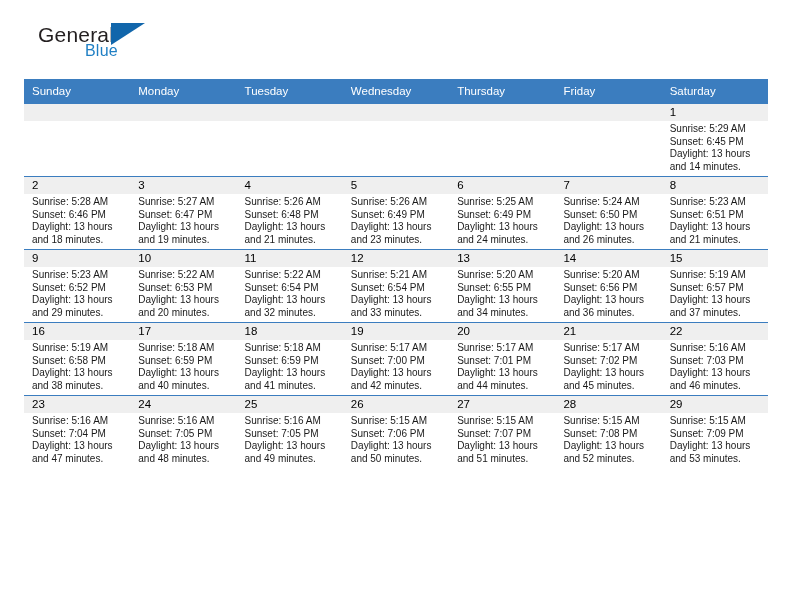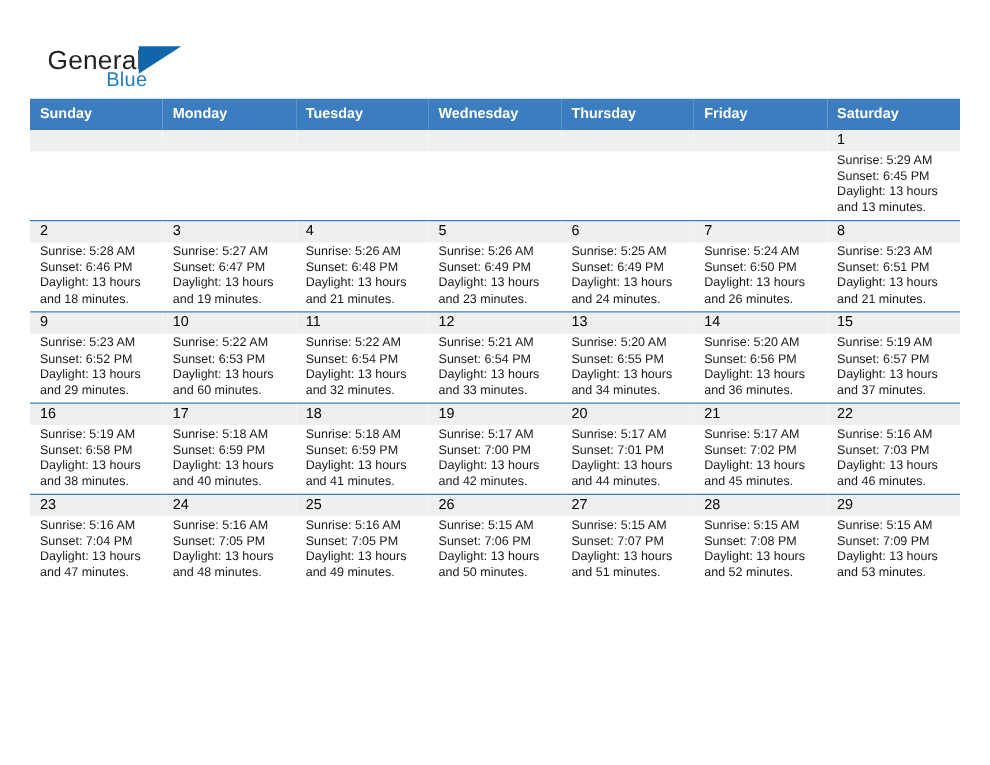--- a/index.html
+++ b/index.html
@@ -20,21 +20,21 @@
     height: 612px;
     box-sizing: border-box;
     padding: 0 24px;
   }
 
   
   .header {
     display: flex;
     align-items: flex-start;
     justify-content: space-between;
-    padding-top: 32px;
+    padding-top: 18px;
     height: 72px;
     box-sizing: border-box;
     flex-direction: column;
   }
   .brand {
     position: relative;
     width: 170px;
     height: 54px;
     flex: 0 0 auto;
   }
@@ -88,21 +88,21 @@
   
   .calendar {
     margin-top: 7px;
     width: 744px;
     border-collapse: collapse;
     table-layout: fixed;
   }
   .calendar th {
     background: #3b7dbf;
     color: #ffffff;
-    font-weight: bold;
+    font-weight: normal;
     font-size: 11.5px;
     text-align: left;
     padding: 6px 0 6px 8px;
     height: 21px;
     box-sizing: border-box;
     border: none;
   }
   .calendar td {
     vertical-align: top;
     border-top: 1px solid #3b7dbf;
@@ -217,21 +217,21 @@
               <div class="daynum-bar">&nbsp;</div>
             </div>
           </td>
           <td>
             <div class="daycell-inner">
               <div class="daynum-bar">1</div>
               <div class="day-info">
                 <div>Sunrise: 5:29 AM</div>
                 <div>Sunset: 6:45 PM</div>
                 <div>Daylight: 13 hours</div>
-                <div>and 13 minutes.</div>
+                <div>and 14 minutes.</div>
               </div>
             </div>
           </td>
         </tr>
         <tr class="week">
           <td>
             <div class="daycell-inner">
               <div class="daynum-bar">2</div>
               <div class="day-info">
                 <div>Sunrise: 5:28 AM</div>
@@ -320,21 +320,21 @@
               </div>
             </div>
           </td>
           <td>
             <div class="daycell-inner">
               <div class="daynum-bar">10</div>
               <div class="day-info">
                 <div>Sunrise: 5:22 AM</div>
                 <div>Sunset: 6:53 PM</div>
                 <div>Daylight: 13 hours</div>
-                <div>and 60 minutes.</div>
+                <div>and 20 minutes.</div>
               </div>
             </div>
           </td>
           <td>
             <div class="daycell-inner">
               <div class="daynum-bar">11</div>
               <div class="day-info">
                 <div>Sunrise: 5:22 AM</div>
                 <div>Sunset: 6:54 PM</div>
                 <div>Daylight: 13 hours</div>

